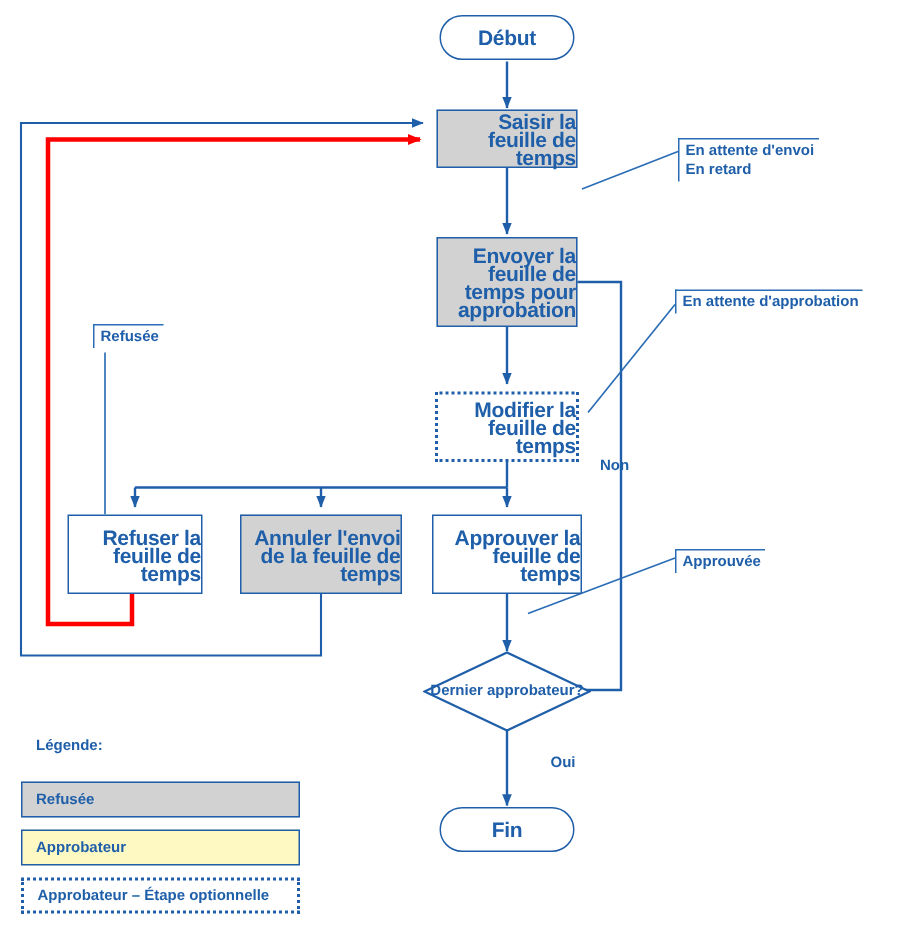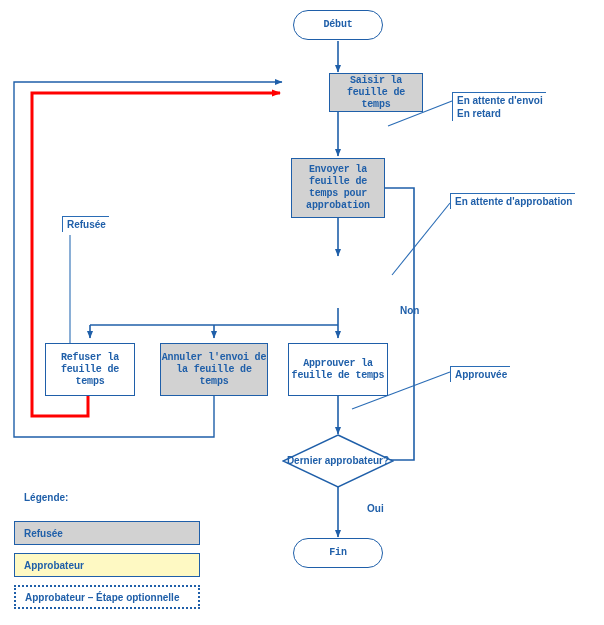--- a/index.html
+++ b/index.html
@@ -16,27 +16,26 @@
     height: 625px;
     background: #ffffff;
     overflow: hidden;
   }
   .node {
     position: absolute;
     box-sizing: border-box;
     display: flex;
     align-items: center;
     justify-content: center;
-    text-align: center;
-    color: #1F5FA9;
-    font-weight: bold;
-    font-size: 10px;
+    text-align: right;
+    color: #1F5FA9;
+    font-weight: bold;
+    font-size: 14px;
     line-height: 12px;
     letter-spacing: -0.2px;
-    font-family: Liberation Mono, monospace;
   }
   .terminator {
     border: 1.5px solid #1F5FA9;
     border-radius: 16px;
     background: #ffffff;
   }
   .process {
     border: 1.5px solid #1F5FA9;
     background: #ffffff;
   }
@@ -163,28 +162,31 @@
 
     <path d="M388,126 L452,101" stroke="#2a6cb5" stroke-width="1.1" fill="none"></path>
     <path d="M392,275 L450,203" stroke="#2a6cb5" stroke-width="1.1" fill="none"></path>
     <path d="M352,409 L450,372" stroke="#2a6cb5" stroke-width="1.1" fill="none"></path>
   </svg>
 
   <div class="node terminator" style="left:293px; top:10px; width:90px; height:30px;">
     <span>Début</span>
   </div>
 
-  <div class="node process salarie" style="left:291px; top:73px; width:94px; height:39px;margin-left:38px;">
+  <div class="node process salarie" style="left:291px; top:73px; width:94px; height:39px;">
     <span>Saisir la feuille de temps</span>
   </div>
 
   <div class="node process salarie" style="left:291px; top:158px; width:94px; height:60px;">
     <span>Envoyer la feuille de temps pour approbation</span>
   </div>
 
+  <div class="node process optional" style="left:290px; top:261px; width:96px; height:47px;">
+    <span>Modifier la feuille de temps</span>
+  </div>
 
   <div class="node process" style="left:45px; top:343px; width:90px; height:53px;">
     <span>Refuser la feuille de temps</span>
   </div>
 
   <div class="node process salarie" style="left:160px; top:343px; width:108px; height:53px;">
     <span>Annuler l'envoi de la feuille de temps</span>
   </div>
 
   <div class="node process" style="left:288px; top:343px; width:100px; height:53px;">

